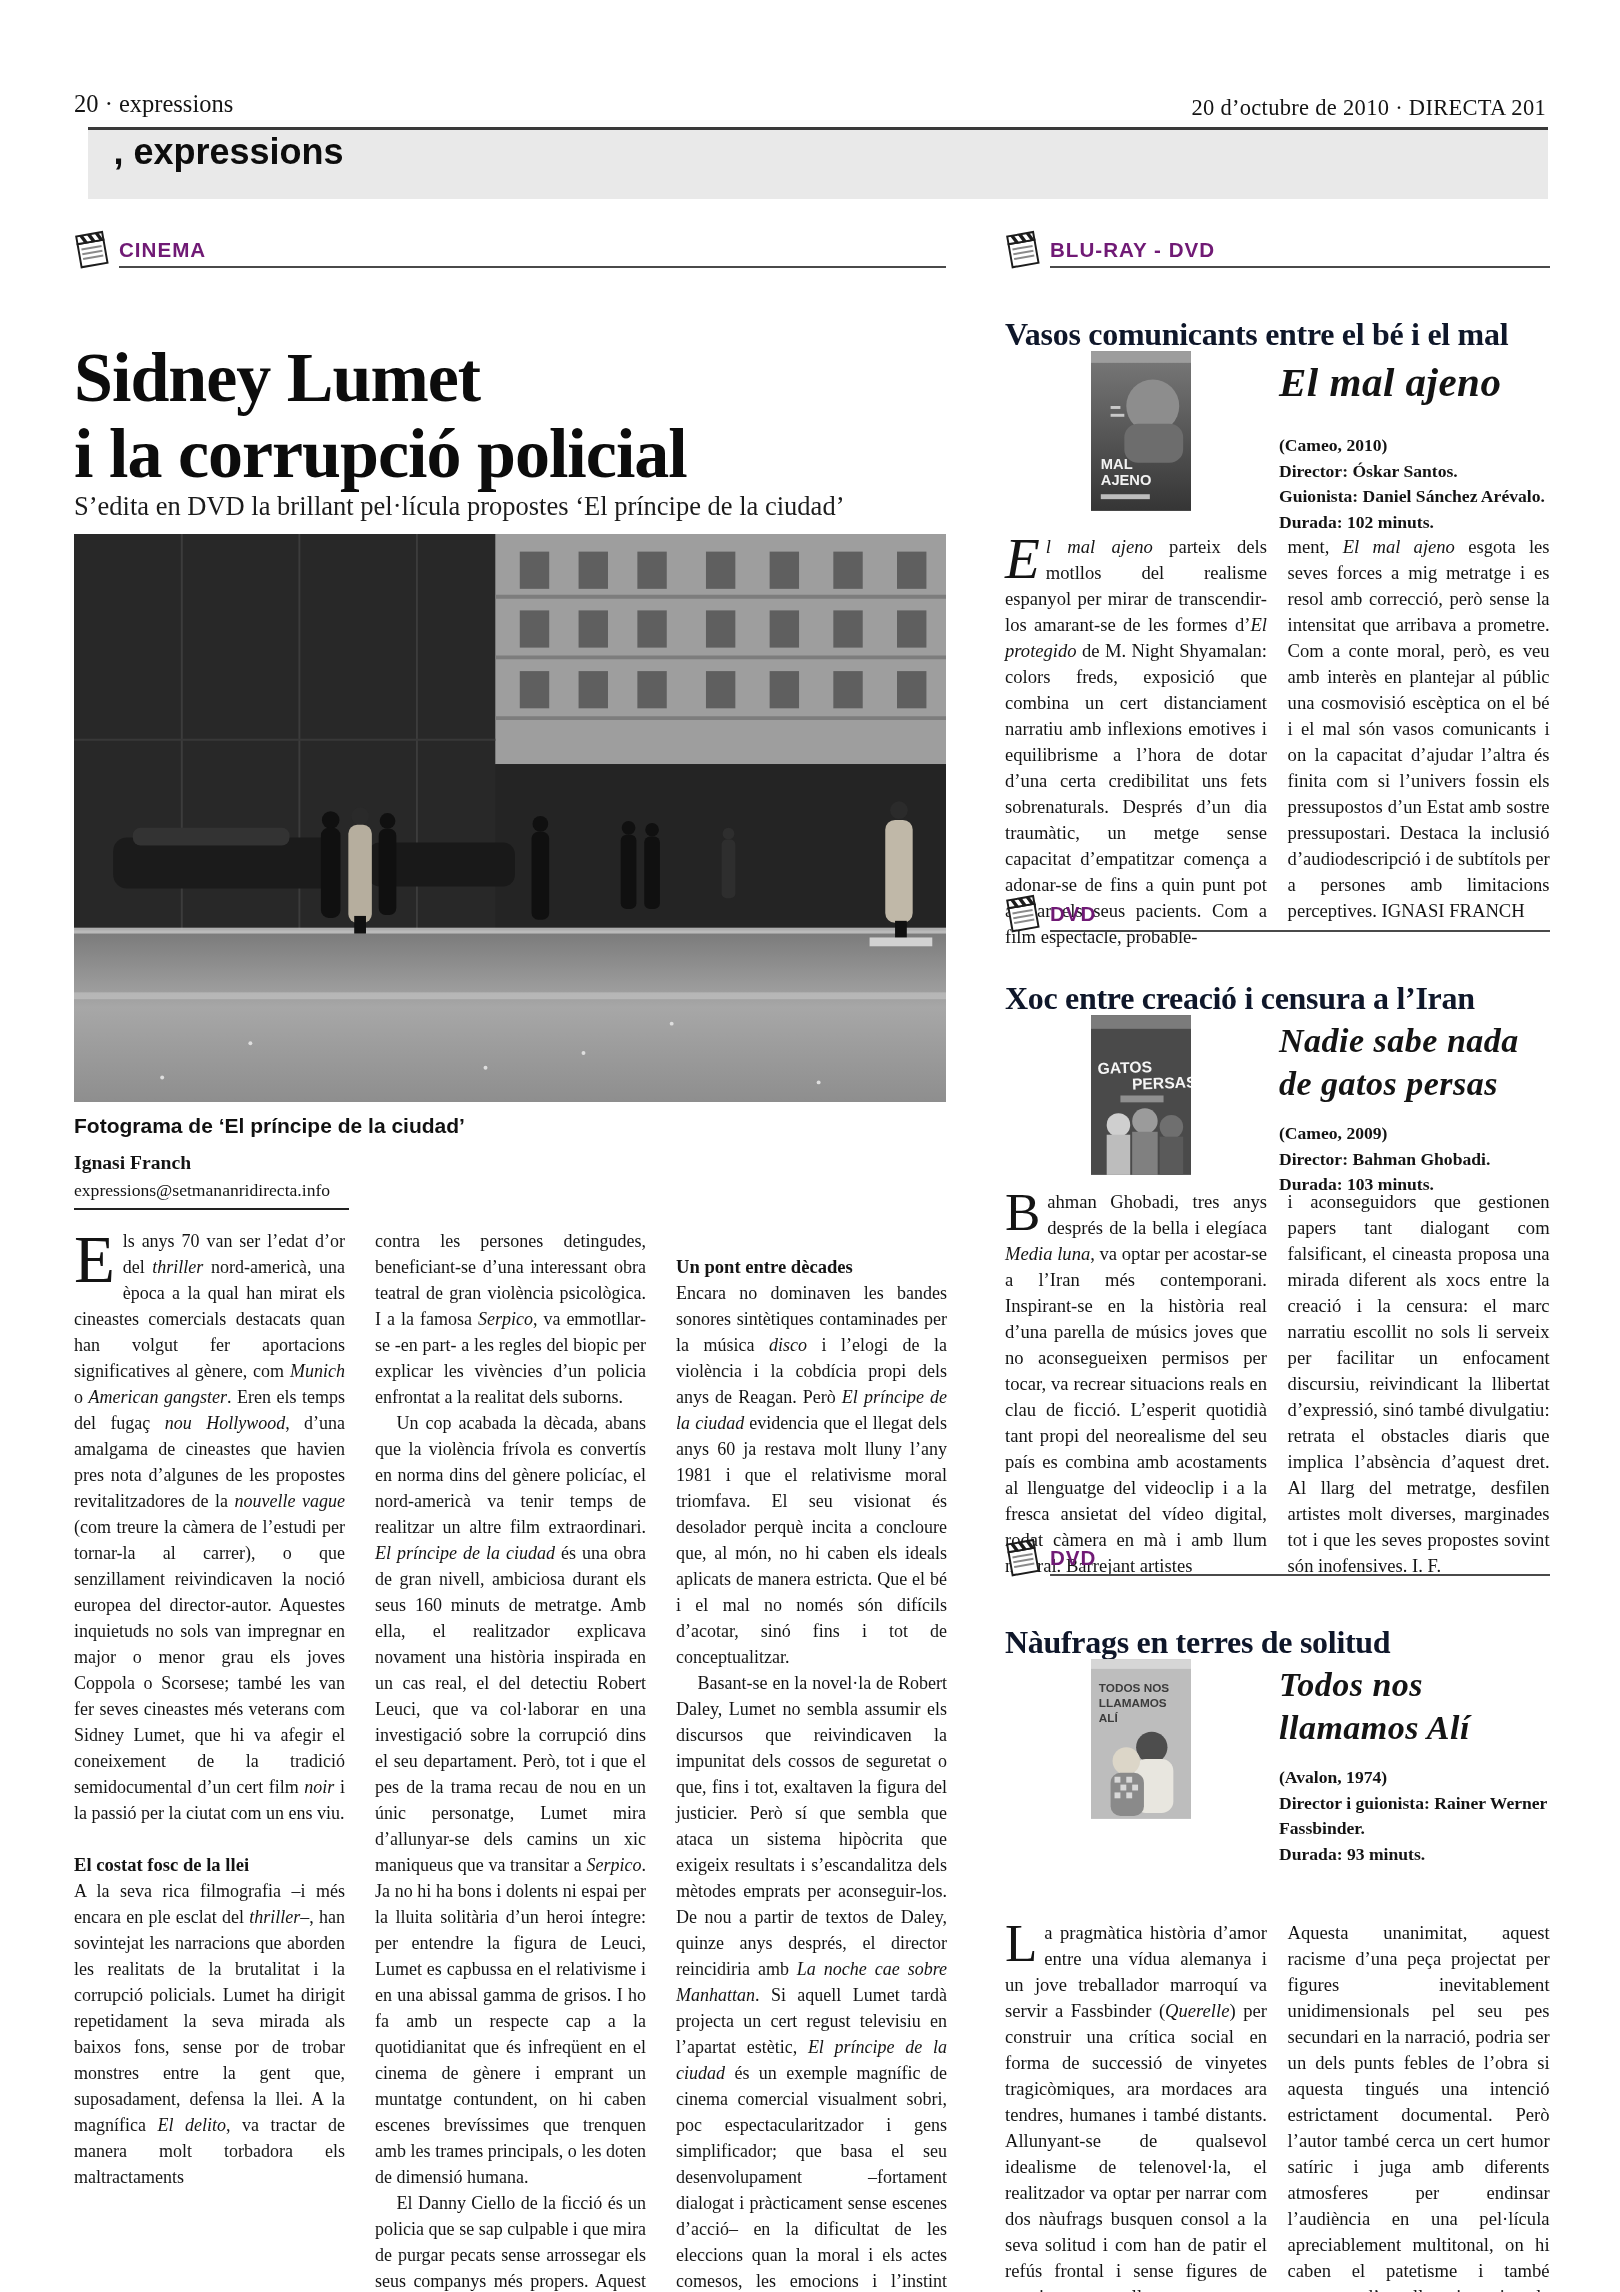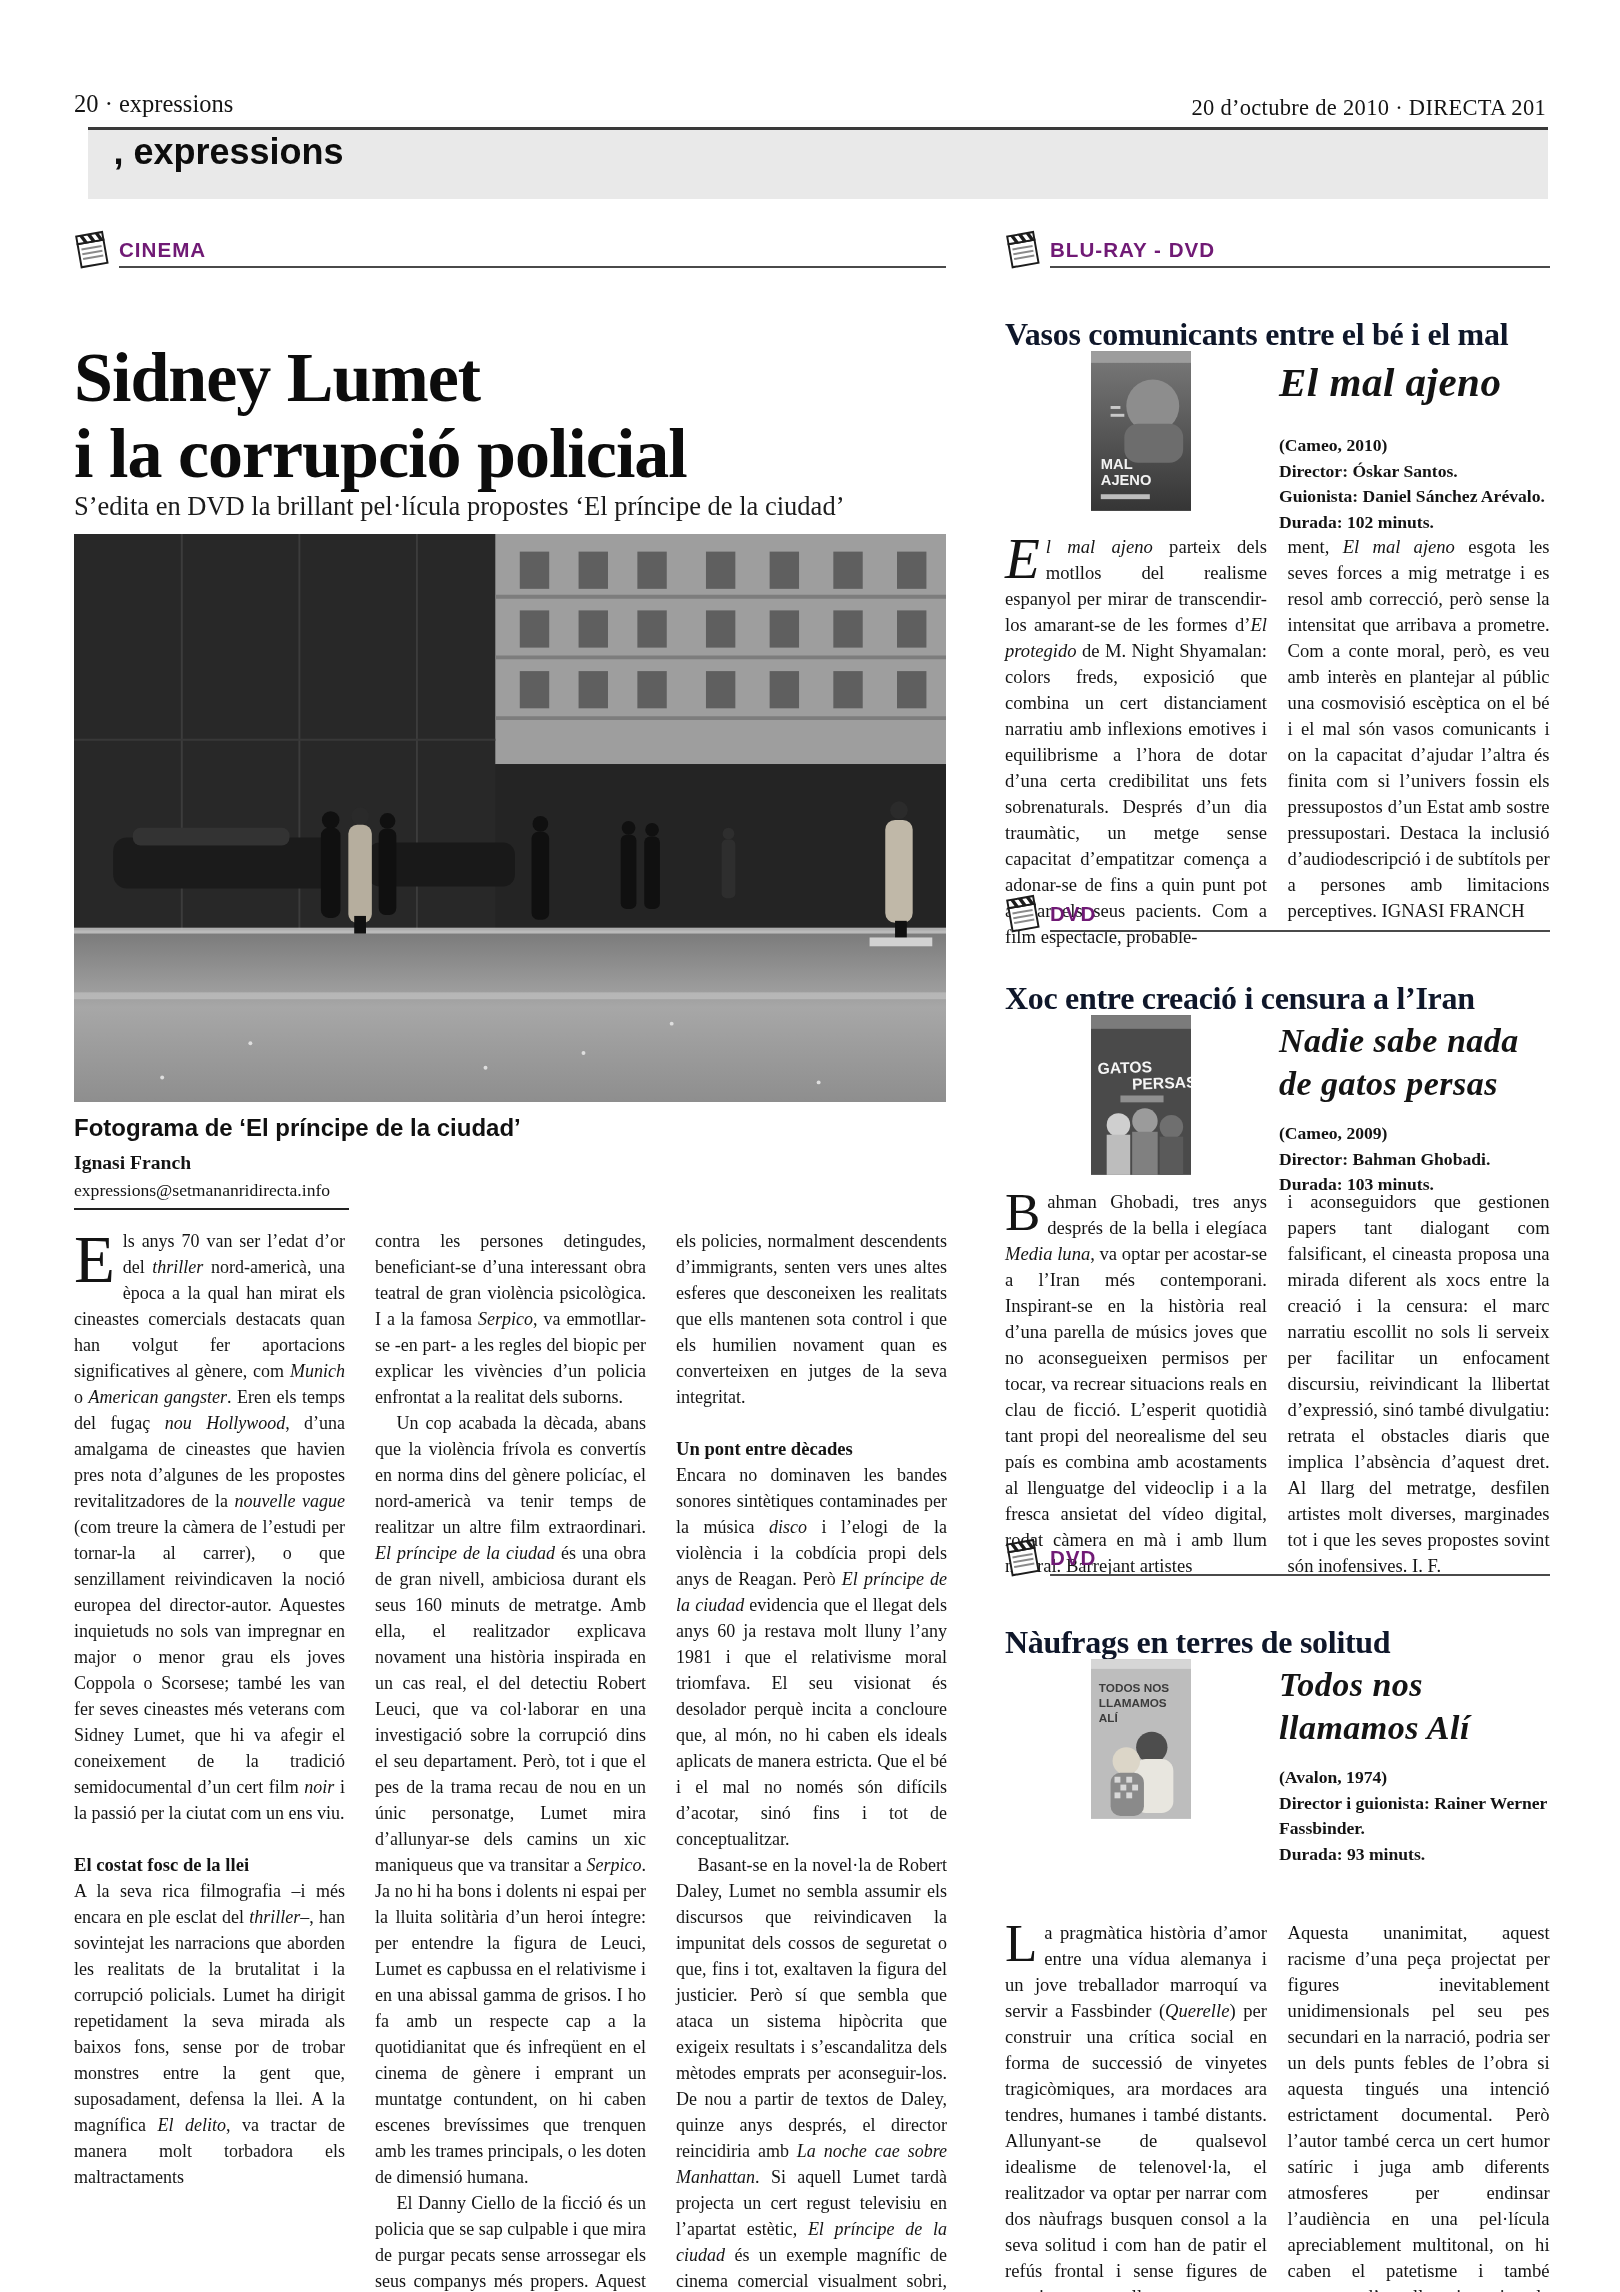--- a/index.html
+++ b/index.html
@@ -21,21 +21,21 @@
   .kicker-icon{position:absolute;left:0;top:-7.8px;width:37px;height:41px;}
   .kicker-label{position:absolute;left:45px;top:0;font-weight:bold;font-size:20.6px;color:#701a75;letter-spacing:1px;}
   .kicker-rule{position:absolute;left:45px;right:0;top:28px;height:2px;background:#4a4a4a;}
 
   
   .main-art{position:absolute;left:74px;top:238px;width:872px;}
   .headline{position:absolute;left:0;top:55px;font-size:70px;line-height:76px;font-weight:bold;letter-spacing:-1px;color:#0c0c0c;}
   .subtitle{position:absolute;left:0;top:253px;font-size:26.5px;color:#1c1c1c;}
   .photo{position:absolute;left:0;top:296px;width:872px;height:568px;background:#555;}
   .photo svg{display:block;width:872px;height:568px;}
-  .caption{position:absolute;left:0;top:876px;font-size:24px;font-weight:bold;color:#111;}
+  .caption{position:absolute;left:0;top:876px;font-size:21px;font-weight:bold;color:#111;}
   .byline{position:absolute;left:0;top:912px;font-size:19.6px;line-height:26.5px;}
   .byline .email{font-size:17.6px;}
   .byline-rule{position:absolute;left:0;top:970px;width:275px;height:2px;background:#222;}
   .bodycols{position:absolute;left:0;top:990px;width:872px;display:flex;gap:30px;}
   .bcol{width:271px;flex:0 0 271px;font-size:18px;line-height:26px;text-align:justify;}
   .bp{margin:0;}
   .bp.ind{text-indent:21.6px;}
   .subhead{margin:25.5px 0 0 0;font-size:18.6px;line-height:26px;font-weight:bold;}
   .dcap{float:left;font-size:67px;line-height:54px;padding:3.9px 7.8px 0 0;font-weight:normal;}
   .dcap-i{font-style:italic;font-size:57px;line-height:45px;padding:2px 5.9px 0 0;}
@@ -193,21 +193,20 @@
         <h3 class="subhead">El costat fosc de la llei</h3>
         <p class="bp">A la seva rica filmografia –i més encara en ple esclat del <i>thriller</i>–, han sovintejat les narracions que aborden les realitats de la brutalitat i la corrupció policials. Lumet ha dirigit repetidament la seva mirada als baixos fons, sense por de trobar monstres entre la gent que, suposadament, defensa la llei. A la magnífica <i>El delito</i>, va tractar de manera molt torbadora els maltractaments</p>
 
       </div>
       <div class="bcol">
         <p class="bp">contra les persones detingudes, beneficiant-se d’una interessant obra teatral de gran violència psicològica. I a la famosa <i>Serpico</i>, va emmotllar-se -en part- a les regles del biopic per explicar les vivències d’un policia enfrontat a la realitat dels suborns.</p>
         <p class="bp ind">Un cop acabada la dècada, abans que la violència frívola es convertís en norma dins del gènere policíac, el nord-americà va tenir temps de realitzar un altre film extraordinari. <i>El príncipe de la ciudad</i> és una obra de gran nivell, ambiciosa durant els seus 160 minuts de metratge. Amb ella, el realitzador explicava novament una història inspirada en un cas real, el del detectiu Robert Leuci, que va col·laborar en una investigació sobre la corrupció dins el seu departament. Però, tot i que el pes de la trama recau de nou en un únic personatge, Lumet mira d’allunyar-se dels camins un xic maniqueus que va transitar a <i>Serpico</i>. Ja no hi ha bons i dolents ni espai per la lluita solitària d’un heroi íntegre: per entendre la figura de Leuci, Lumet es capbussa en el relativisme i en una abissal gamma de grisos. I ho fa amb un respecte cap a la quotidianitat que és infreqüent en el cinema de gènere i emprant un muntatge contundent, on hi caben escenes brevíssimes que trenquen amb les trames principals, o les doten de dimensió humana.</p>
         <p class="bp ind">El Danny Ciello de la ficció és un policia que se sap culpable i que mira de purgar pecats sense arrossegar els seus companys més propers. Aquest teixit de fidelitats compartides pot facilitar que l’audiència empatitzi amb els corruptes. Però Lumet evidencia la cobdícia que genera aquests comportaments desviats. Barrejant-los –això sí– amb un cert ressentiment de classe que</p>
       </div>
       <div class="bcol">
-        <p class="bp">els policies, normalment descendents d’immigrants, senten vers unes altes esferes que desconeixen les realitats que ells mantenen sota control i que els humilien novament quan es converteixen en jutges de la seva integritat.</p>
         <h3 class="subhead">Un pont entre dècades</h3>
         <p class="bp">Encara no dominaven les bandes sonores sintètiques contaminades per la música <i>disco</i> i l’elogi de la violència i la cobdícia propi dels anys de Reagan. Però <i>El príncipe de la ciudad</i> evidencia que el llegat dels anys 60 ja restava molt lluny l’any 1981 i que el relativisme moral triomfava. El seu visionat és desolador perquè incita a concloure que, al món, no hi caben els ideals aplicats de manera estricta. Que el bé i el mal no només són difícils d’acotar, sinó fins i tot de conceptualitzar.</p>
         <p class="bp ind">Basant-se en la novel·la de Robert Daley, Lumet no sembla assumir els discursos que reivindicaven la impunitat dels cossos de seguretat o que, fins i tot, exaltaven la figura del justicier. Però sí que sembla que ataca un sistema hipòcrita que exigeix resultats i s’escandalitza dels mètodes emprats per aconseguir-los. De nou a partir de textos de Daley, quinze anys després, el director reincidiria amb <i>La noche cae sobre Manhattan</i>. Si aquell Lumet tardà projecta un cert regust televisiu en l’apartat estètic, <i>El príncipe de la ciudad</i> és un exemple magnífic de cinema comercial visualment sobri, poc espectacularitzador i gens simplificador; que basa el seu desenvolupament –fortament dialogat i pràcticament sense escenes d’acció– en la dificultat de les eleccions quan la moral i els actes comesos, les emocions i l’instint d’autoconservació, xoquen de manera inevitable.</p>
       </div>
     </div>
   </div>
 
   <div class="rev-wrap">
 
     <div class="review r0">

